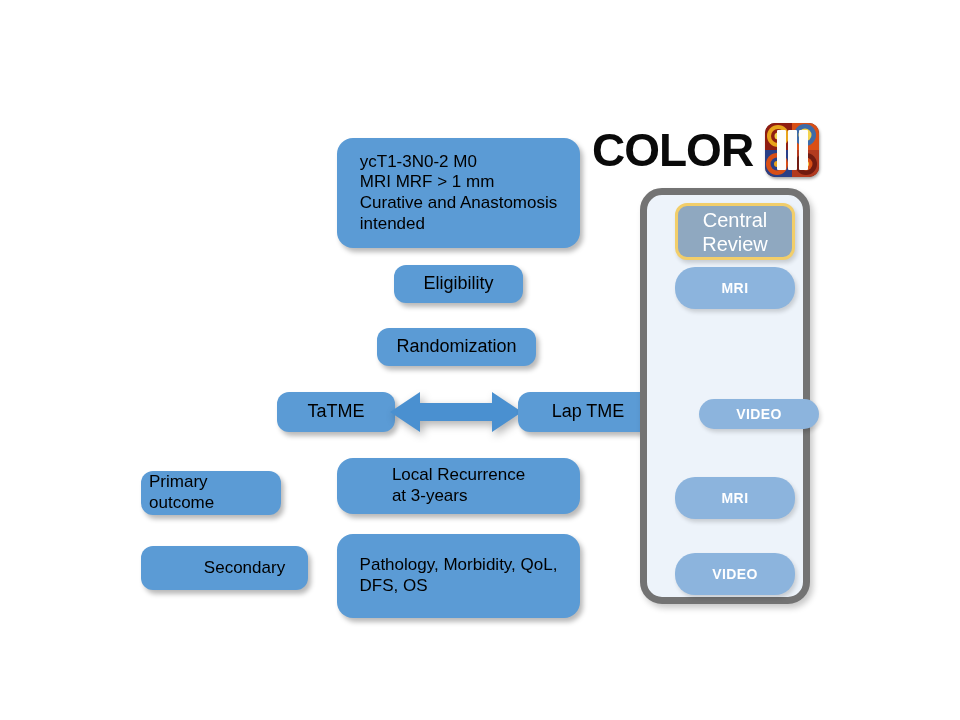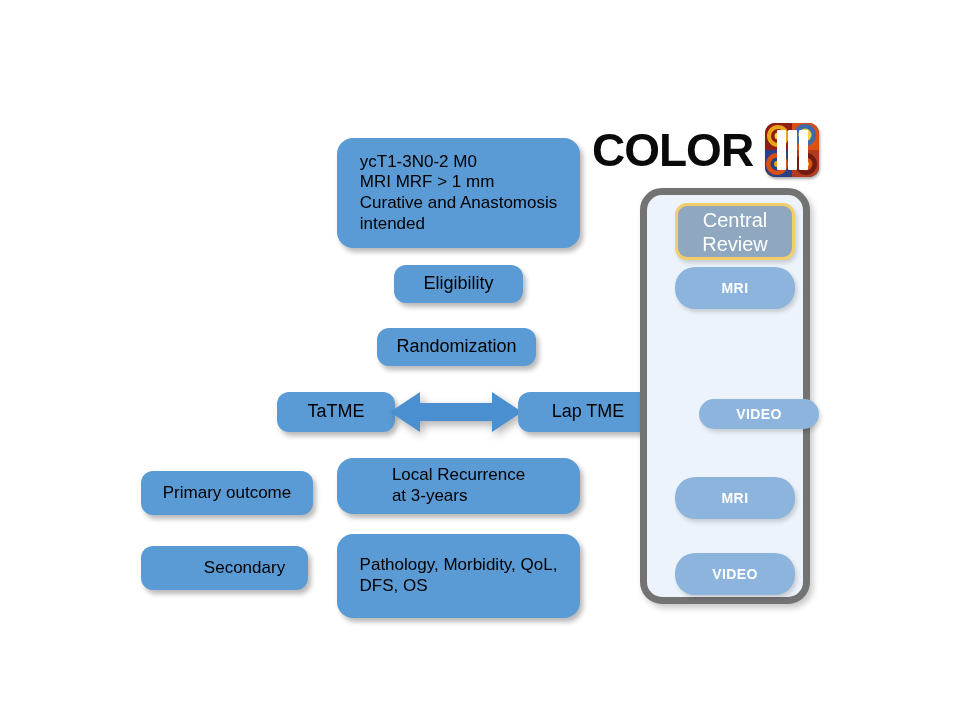--- a/index.html
+++ b/index.html
@@ -155,21 +155,21 @@
   <div class="node mid" style="left:377px; top:328px; width:159px; height:38px;">Randomization</div>
 
   <div class="arrow-wrap" style="left:390px; top:388px;">
     <svg width="132" height="48" viewBox="0 0 132 48">
       <polygon points="0,24 30,4 30,15 102,15 102,4 132,24 102,44 102,33 30,33 30,44" fill="#4A90D0"></polygon>
     </svg>
   </div>
 
   <div class="node mid" style="left:518px; top:392px; width:140px; height:40px;">Lap TME</div>
 
-  <div class="node small" style="left:141px; top:471px; width:172px; height:44px;">Primary outcome</div>
+  <div class="node small" style="left:141px; top:471px; width:140px; height:44px;">Primary outcome</div>
 
   <div class="node big" style="left:337px; top:458px; width:243px; height:56px;">Local Recurrence
 at 3-years</div>
 
   <div class="node small" style="left:141px; top:546px; width:167px; height:44px;padding-left:48px;">Secondary</div>
 
   <div class="node big" style="left:337px; top:534px; width:243px; height:84px;">Pathology, Morbidity, QoL,
 DFS, OS</div>
 
   <div id="review-panel" style="left:640px; top:188px; width:170px; height:416px;">

